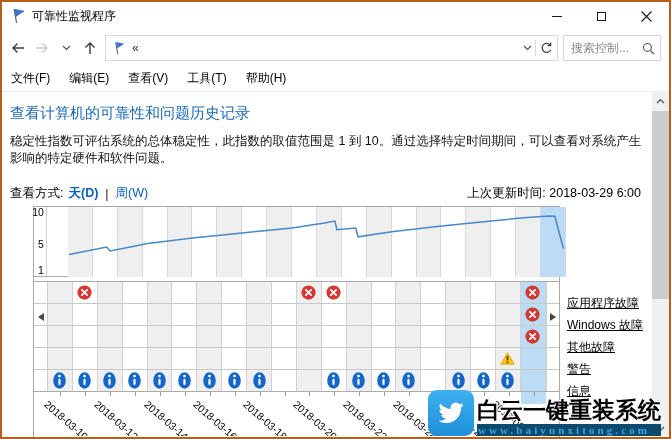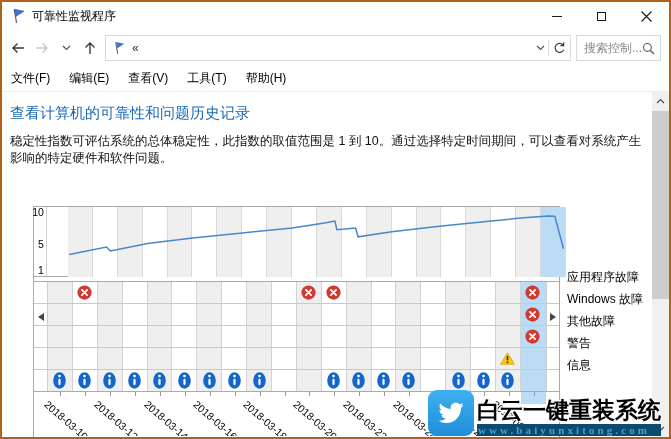--- a/index.html
+++ b/index.html
@@ -15,21 +15,21 @@
   .glyph-max{width:9px;height:9px;border:1px solid #1a1a1a;}
   
   .addrbar{height:36px;display:flex;align-items:center;padding:0 8px 0 4px;}
   .navbtn{width:24px;height:24px;display:flex;align-items:center;justify-content:center;flex:0 0 auto;}
   .crumbbox{flex:1;height:26px;border:1px solid #d9d9d9;display:flex;align-items:center;padding:0 3px 0 6px;margin:0 5px 0 3px;background:#fff;min-width:0;}
   .crumb-prefix{margin:0 5px 0 6px;color:#333;}
   .crumb{margin:0 2px;white-space:nowrap;}
   .crumb-sep{margin:0 6px;color:#555;font-size:11px;}
   .crumb-right{margin-left:auto;display:flex;align-items:center;}
   .crumb-div{width:1px;height:16px;background:#d9d9d9;margin:0 3px;}
-  .searchbox{width:85px;height:26px;border:1px solid #d9d9d9;display:flex;align-items:center;padding:0 5px 0 7px;background:#fff;flex:0 0 auto;}
+  .searchbox{width:98px;height:26px;border:1px solid #d9d9d9;display:flex;align-items:center;padding:0 5px 0 7px;background:#fff;flex:0 0 auto;}
   .search-ph{color:#8a8a8a;white-space:nowrap;overflow:hidden;}
   
   .menubar{height:26px;display:flex;align-items:center;gap:19px;padding-left:9px;border-bottom:1px solid #ededed;}
   .menu-item{color:#000;}
   
   .content{position:relative;height:345px;background:#fff;}
   .heading{position:absolute;top:12px;left:8px;font-size:15px;color:#1a6ab3;}
   .para{position:absolute;top:41px;left:8px;width:632px;font-size:12.5px;line-height:17px;color:#111;}
   .viewrow{position:absolute;top:93px;left:8px;right:28px;display:flex;align-items:center;font-size:12.5px;}
   .view-day{color:#0a61bd;font-weight:bold;margin-left:5px;}
@@ -57,21 +57,21 @@
   .cell{width:24.9px;border-right:1px solid #d2d2d2;display:flex;align-items:center;justify-content:center;background:#fff;}
   .cell.alt{background:#efefef;}
   .cell.sel{background:#bcdcf6;}
   .cell svg{display:block;}
   .date-area{position:relative;height:44px;overflow:hidden;}
   .tick{position:absolute;top:0;width:1px;height:4px;background:#999;}
   .dlabel{position:absolute;top:6px;transform:rotate(41deg);transform-origin:0 0;font-size:10.5px;white-space:nowrap;color:#000;}
   .selext{position:absolute;top:0;height:12px;background:#bcdcf6;}
   .arrow-l{position:absolute;left:4px;top:106px;width:0;height:0;border:4px solid transparent;border-left:0;border-right:6px solid #454545;}
   .arrow-r{position:absolute;right:3px;top:106px;width:0;height:0;border:4px solid transparent;border-right:0;border-left:6px solid #454545;}
-  .legend{position:absolute;left:565px;top:174px;}
+  .legend{position:absolute;left:565px;top:200px;text-decoration:underline;}
   .lgl{height:22px;display:flex;align-items:center;font-size:12px;white-space:nowrap;}
   
   .vsb{position:absolute;right:0;top:0;width:17px;height:345px;background:#f0f0f0;z-index:20;}
   .vsb .up,.vsb .dn{position:absolute;left:0;width:17px;height:17px;display:flex;align-items:center;justify-content:center;background:#f0f0f0;}
   .vsb .dn{bottom:0;}
   .thumb{position:absolute;left:0;top:19px;width:17px;height:188px;background:#cdcdcd;}
   
   .wm{position:absolute;left:426px;top:298px;display:flex;align-items:flex-start;z-index:30;}
   .wm-icon{width:46px;height:46px;border-radius:9px;background:linear-gradient(180deg,#3fb0ef,#1f8ed9);
            display:flex;align-items:center;justify-content:center;flex:0 0 auto;}
@@ -158,20 +158,30 @@
       <span class="menu-item">编辑(E)</span>
       <span class="menu-item">查看(V)</span>
       <span class="menu-item">工具(T)</span>
       <span class="menu-item">帮助(H)</span>
     </div>
 
   <div class="content">
     <div class="heading">查看计算机的可靠性和问题历史记录</div>
     <div class="para">稳定性指数可评估系统的总体稳定性，此指数的取值范围是 1 到 10。通过选择特定时间期间，可以查看对系统产生影响的特定硬件和软件问题。</div>
 
+    <div class="viewrow">
+      <span>查看方式:</span>
+      <span class="view-day">天(D)</span>
+      <span class="view-sep">|</span>
+      <span class="view-week">周(W)</span>
+      <span class="lastupd">
+        <span>上次更新时间:</span>
+        <span>2018-03-29 6:00</span>
+      </span>
+    </div>
 
     <div class="chart-frame">
       <div class="plot-top">
         <div class="axis" id="y-axis">
             <div class="ytick" style="top: -1px;">10</div>
             <div class="ytick" style="top: 31.2222px;">5</div>
             <div class="ytick" style="top: 57px;">1</div>
           </div>
         <div class="plot">
           <div id="plot-cols">

